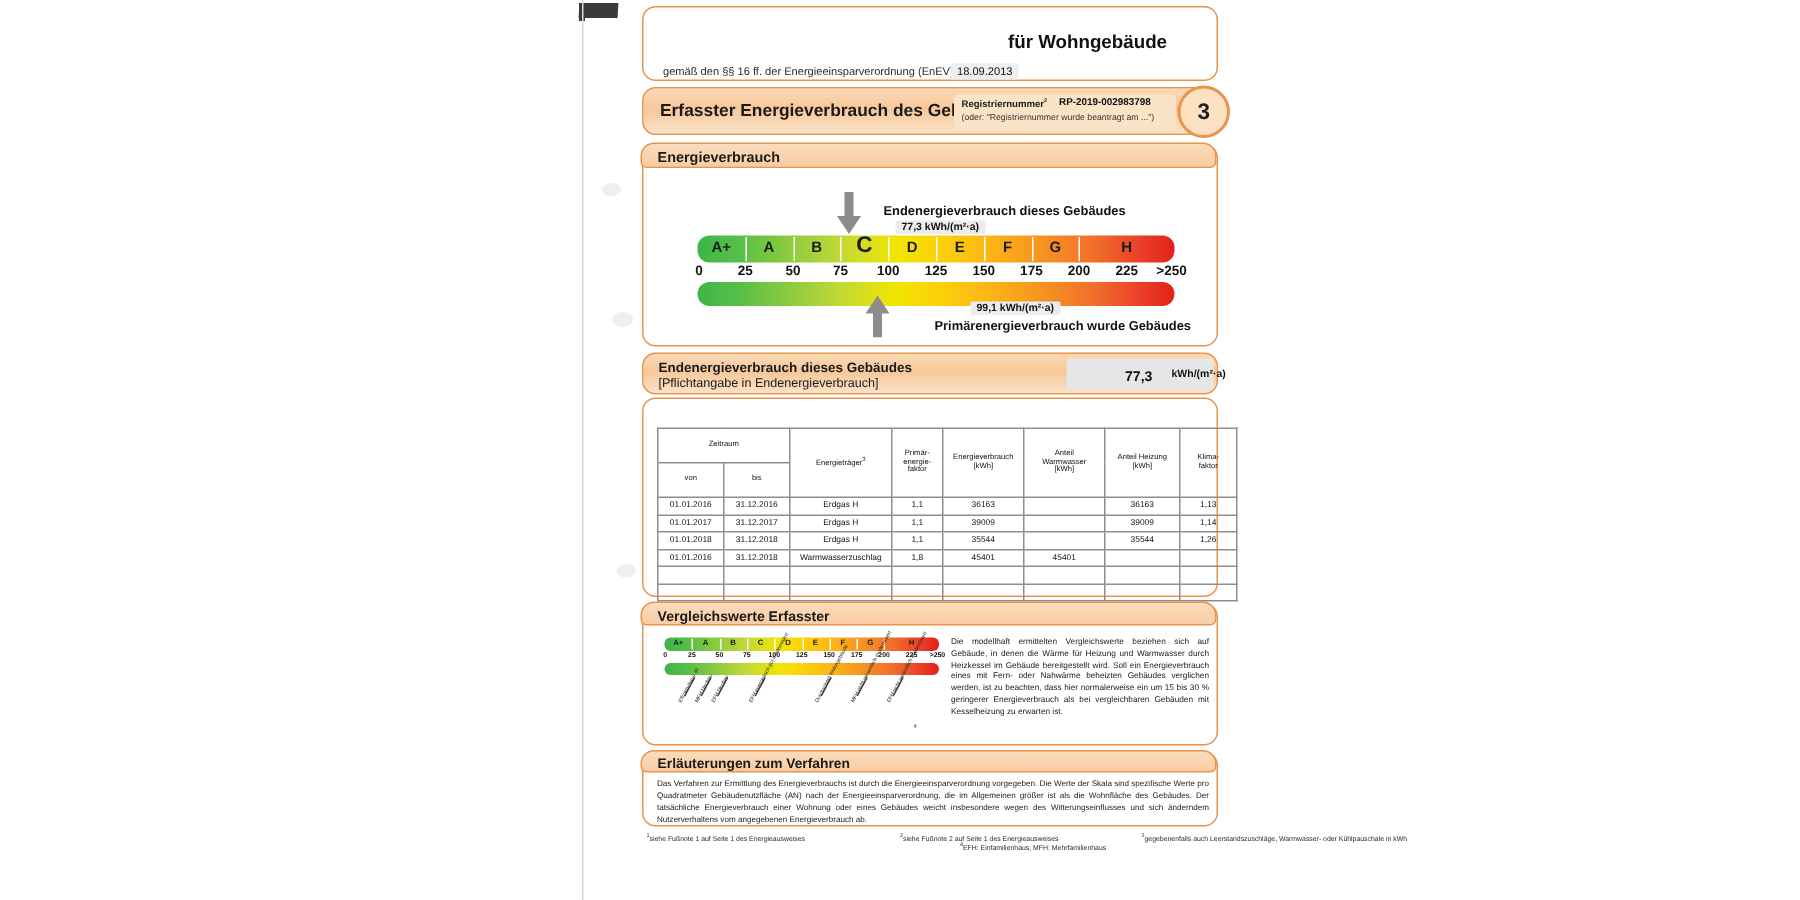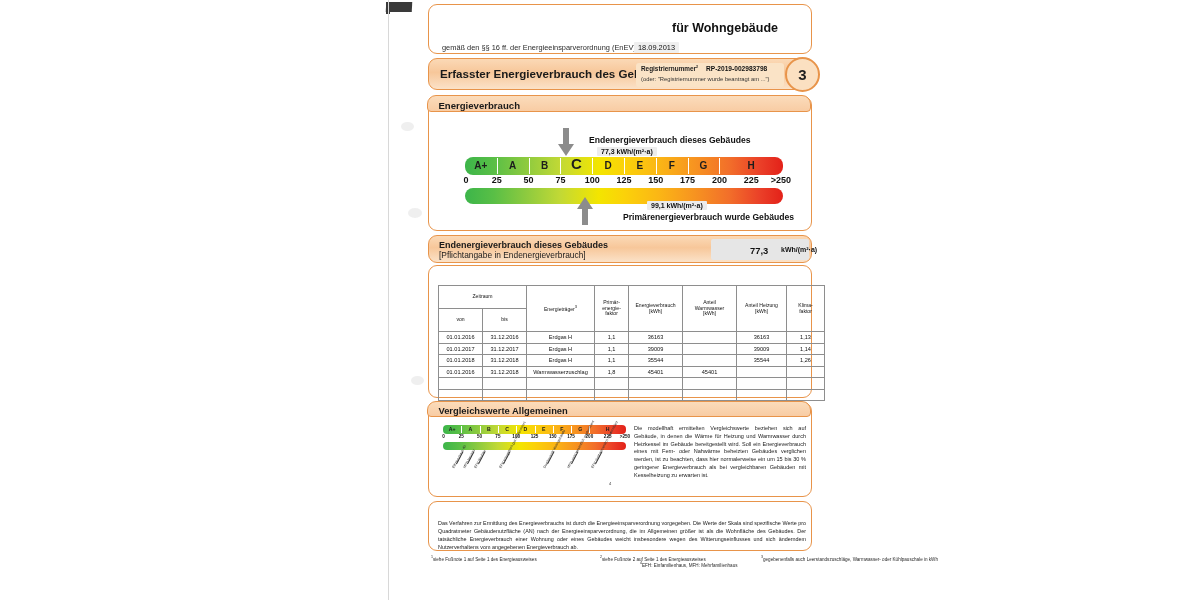--- a/index.html
+++ b/index.html
@@ -500,21 +500,21 @@
               <td class="blank">&nbsp;</td>
               <td class="blank">&nbsp;</td>
               <td class="blank">&nbsp;</td>
             </tr>
           </tbody>
       </table>
     </div>
 
     <div class="panel" id="vg-panel">
       <div id="vg-head">
-        <div class="bar-label" id="vg-head-label">Vergleichswerte Allgemeinen</div>
+        <div class="bar-label" id="vg-head-label">Vergleichswerte Erfasster</div>
       </div>
 
       <div class="escale" id="cmp-scale-top">
         <div class="escale-letters" id="cmp-letters">
             <div class="escale-letter" style="left: 5%; font-size: 5.2px; line-height: 9px; top: 0px;">A+</div>
             <div class="escale-letter" style="left: 15%; font-size: 5.2px; line-height: 9px; top: 0px;">A</div>
             <div class="escale-tickmark" style="left: 10%; height: 7px;"></div>
             <div class="escale-letter" style="left: 25%; font-size: 5.2px; line-height: 9px; top: 0px;">B</div>
             <div class="escale-tickmark" style="left: 20%; height: 7px;"></div>
             <div class="escale-letter" style="left: 35%; font-size: 5.2px; line-height: 9px; top: 0px;">C</div>
@@ -560,20 +560,23 @@
           <div class="cmp-lbl" style="left: 141.1px; top: 62px;">MFH nicht wesentlich modernisiert</div>
           <div class="cmp-tick" style="left: 165.89px; top: 47px;"></div>
           <div class="cmp-lbl" style="left: 164.89px; top: 62px;">EFH nicht wesentlich modernisiert</div>
         </div>
       <div id="cmp-foot">4</div>
 
       <div id="vg-text">Die modellhaft ermittelten Vergleichswerte beziehen sich auf Gebäude, in denen die Wärme für Heizung und Warmwasser durch Heizkessel im Gebäude bereitgestellt wird. Soll ein Energieverbrauch eines mit Fern- oder Nahwärme beheizten Gebäudes verglichen werden, ist zu beachten, dass hier normalerweise ein um 15 bis 30 % geringerer Energieverbrauch als bei vergleichbaren Gebäuden mit Kesselheizung zu erwarten ist.</div>
     </div>
 
     <div class="panel" id="er-panel">
+      <div id="er-head">
+        <div class="bar-label" id="er-head-label">Erläuterungen zum Verfahren</div>
+      </div>
       <div id="er-text">Das Verfahren zur Ermittlung des Energieverbrauchs ist durch die Energieeinsparverordnung vorgegeben. Die Werte der Skala sind spezifische Werte pro Quadratmeter Gebäudenutzfläche (AN) nach der Energieeinsparverordnung, die im Allgemeinen größer ist als die Wohnfläche des Gebäudes. Der tatsächliche Energieverbrauch einer Wohnung oder eines Gebäudes weicht insbesondere wegen des Witterungseinflusses und sich änderndem Nutzerverhaltens vom angegebenen Energieverbrauch ab.</div>
     </div>
 
   </div>
 
   <div class="fn" id="fn1">
     <span class="fn-sup">1</span><span>siehe Fußnote 1 auf Seite 1 des Energieausweises</span>
   </div>
   <div class="fn" id="fn2">
     <span class="fn-sup">2</span><span>siehe Fußnote 2 auf Seite 1 des Energieausweises</span>

